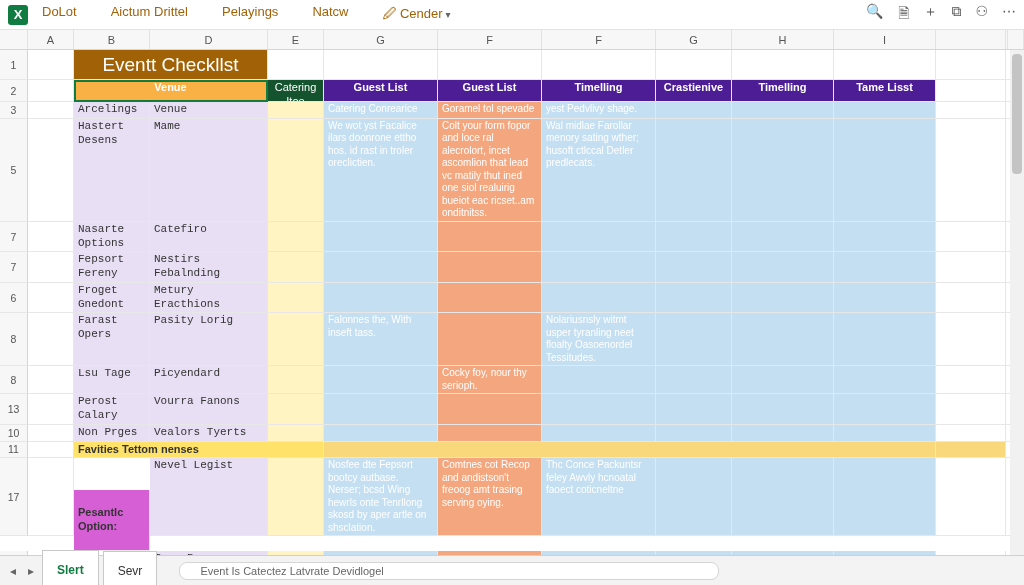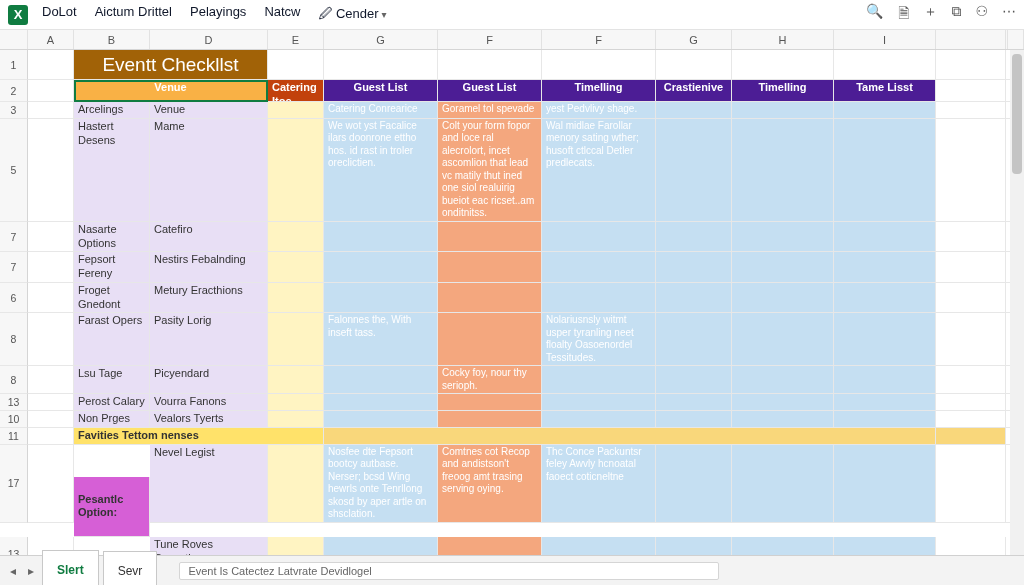--- a/index.html
+++ b/index.html
@@ -1,58 +1,58 @@
 <!DOCTYPE html>
 <html><head>
 <meta charset="utf-8">
 <style>
   * { box-sizing: border-box; margin: 0; padding: 0; }
   body { font-family: "Segoe UI", Arial, sans-serif; font-size: 12px; background: #fff; color: #333; overflow: hidden; width: 1024px; height: 585px; }
 
   
   .toolbar { display: flex; align-items: center; height: 30px; padding: 0 8px; border-bottom: 1px solid #e3e3e3; }
   .xl-icon { width: 20px; height: 20px; background: #107c41; color: #fff; display: flex; align-items: center; justify-content: center; font-weight: bold; border-radius: 3px; font-size: 13px; }
-  .menu { display: flex; gap: 18px; margin-left: 14px; font-size: 13px; color: #0f172a; }
+  .menu { display: flex; gap: 34px; margin-left: 14px; font-size: 13px; color: #a16207; }
   .menu .item { cursor: pointer; }
   .menu .item.dd::after { content: " \25BE"; font-size: 10px; color: #666; }
   .toolbar-right { margin-left: auto; display: flex; gap: 14px; color: #555; font-size: 14px; }
   .toolbar-right span { cursor: pointer; }
 
   
   .colhead { display: grid; grid-template-columns: 28px 46px 76px 118px 56px 114px 104px 114px 76px 102px 102px 70px 1fr 16px; height: 20px; background: #f7f7f7; border-bottom: 1px solid #d5d5d5; font-size: 11px; color: #555; }
   .colhead div { border-right: 1px solid #e2e2e2; display: flex; align-items: center; justify-content: center; }
 
   
   .grid-area { height: 505px; overflow: auto; position: relative; }
   .gridrow { display: grid; grid-template-columns: 28px 46px 76px 118px 56px 114px 104px 114px 76px 102px 102px 70px 1fr; min-height: 16px; }
   .rownum { background: #f7f7f7; border-right: 1px solid #d5d5d5; border-bottom: 1px solid #e7e7e7; display: flex; align-items: center; justify-content: center; font-size: 10.5px; color: #555; }
   .cell { border-right: 1px solid #e7e7e7; border-bottom: 1px solid #e7e7e7; padding: 1px 4px; font-size: 11px; line-height: 1.25; overflow: hidden; }
 
   
   .title-cell { background: #a16207; color: #fff; font-size: 19px; font-weight: 500; display: flex; align-items: center; justify-content: center; height: 30px; }
   .hdr-venue { background: #f9b145; color: #fff; text-align: center; font-weight: 600; }
-  .hdr-cater { background: #c2410c; color: #fff; font-weight: 700; }
+  .hdr-cater { background: #14532d; color: #fff; text-align: center; font-weight: 400; }
   .hdr-red   { background: #4c1d95; color: #fff; text-align: center; font-weight: 600; }
   .sec-yellow { background: #ffe26a; font-weight: 700; }
 
-  .lav  { background: #e8dff5; }
+  .lav  { background: #e8dff5; font-family: Liberation Mono, monospace; }
   .mag  { background: #d65fd6; color: #333; font-weight: 600; margin-top: 32px; }
   .yel  { background: #fff4c2; }
   .blue { background: #c5dff2; color: #fff; font-size: 10px; }
   .sal  { background: #f4a77e; color: #fff; font-size: 10px; }
   .bgy  { background: #f9d77b; }
 
   .sel-border { outline: 2px solid #107c41; outline-offset: -2px; }
 
   
   .tabs { position: absolute; bottom: 0; left: 0; right: 0; height: 30px; background: #f3f3f3; border-top: 1px solid #d0d0d0; display: flex; align-items: center; padding-left: 6px; gap: 4px; font-size: 12px; }
   .tabarrow { width: 14px; text-align: center; color: #666; cursor: pointer; }
   .tab { padding: 12px 14px; background: #fff; border: 1px solid #c8c8c8; border-bottom: none; border-radius: 0; cursor: pointer; }
   .tab.active { border-bottom: 2px solid #107c41; font-weight: 600; color: #107c41; }
-  .formula-echo { margin-left: 18px; color: #666; font-size: 11px; border: 1px solid #d5d5d5; padding: 2px 8px; background: #fff; border-radius: 2px; flex: 1; max-width: 540px; }
+  .formula-echo { margin-left: 18px; color: #666; font-size: 11px; border: 1px solid #d5d5d5; padding: 2px 20px; background: #fff; border-radius: 8px; flex: 1; max-width: 540px; }
 
   .scroll-y { position: absolute; right: 0; top: 50px; width: 14px; bottom: 30px; background: #f1f1f1; }
   .scroll-thumb { position: absolute; left: 2px; width: 10px; top: 4px; height: 120px; background: #c4c4c4; border-radius: 4px; }
 </style>
 </head>
 <body>
 
 <div class="toolbar">
   <div class="xl-icon">X</div>
   <div class="menu">

